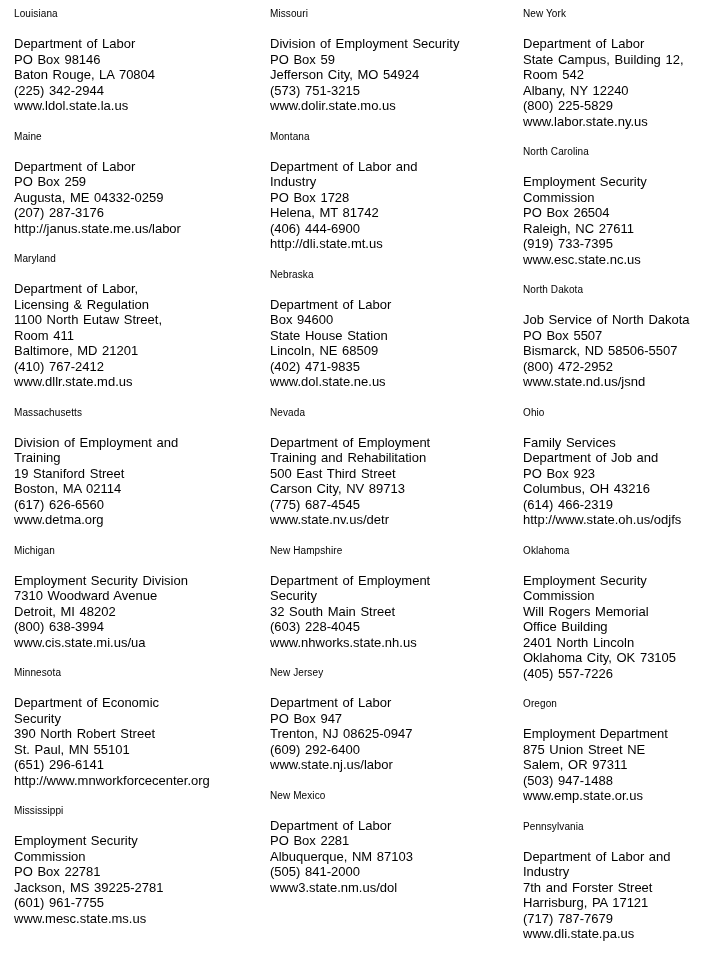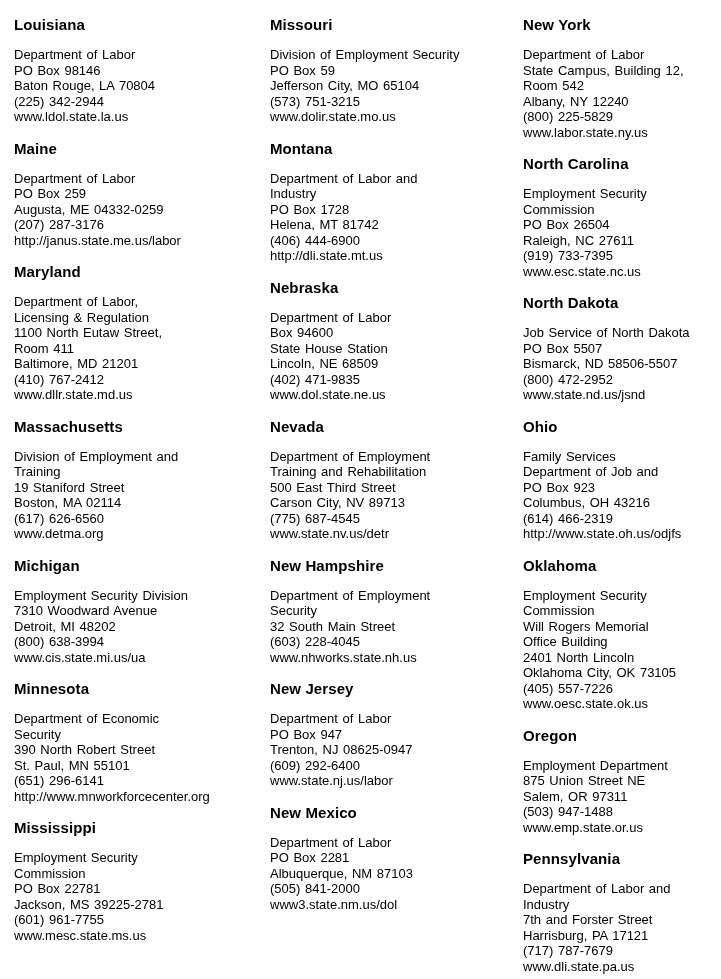--- a/index.html
+++ b/index.html
@@ -18,24 +18,24 @@
     background: #ffffff;
     display: flex;
     overflow: hidden;
   }
   .col { box-sizing: border-box; flex: 0 0 auto; }
   .col-1 { width: 256px; }
   .col-2 { width: 253px; }
   .col-3 { flex: 1 1 auto; }
   .state-section { margin: 0 0 15px 0; }
   .state-heading {
-    font-size: 15px;
+    font-size: 10px;
     line-height: 15px;
-    font-weight: bold;
-    margin: 16px 0 15px 0;
+    font-weight: normal;
+    margin: 5px 0 15px 0;
     white-space: nowrap;
     letter-spacing: 0.1px;
   }
   .address-line {
     font-size: 13px;
     line-height: 15.5px;
     white-space: nowrap;
     word-spacing: 1px;
   }
 </style>
@@ -104,21 +104,21 @@
         <div class="address-line">Jackson, MS 39225-2781</div>
         <div class="address-line">(601) 961-7755</div>
         <div class="address-line">www.mesc.state.ms.us</div>
       </div>
     </div>
   <div class="col col-2">
       <div class="state-section">
         <div class="state-heading">Missouri</div>
         <div class="address-line">Division of Employment Security</div>
         <div class="address-line">PO Box 59</div>
-        <div class="address-line">Jefferson City, MO 65104</div>
+        <div class="address-line">Jefferson City, MO 54924</div>
         <div class="address-line">(573) 751-3215</div>
         <div class="address-line">www.dolir.state.mo.us</div>
       </div>
       <div class="state-section">
         <div class="state-heading">Montana</div>
         <div class="address-line">Department of Labor and</div>
         <div class="address-line">Industry</div>
         <div class="address-line">PO Box 1728</div>
         <div class="address-line">Helena, MT 81742</div>
         <div class="address-line">(406) 444-6900</div>
@@ -205,21 +205,20 @@
       </div>
       <div class="state-section">
         <div class="state-heading">Oklahoma</div>
         <div class="address-line">Employment Security</div>
         <div class="address-line">Commission</div>
         <div class="address-line">Will Rogers Memorial</div>
         <div class="address-line">Office Building</div>
         <div class="address-line">2401 North Lincoln</div>
         <div class="address-line">Oklahoma City, OK 73105</div>
         <div class="address-line">(405) 557-7226</div>
-        <div class="address-line">www.oesc.state.ok.us</div>
       </div>
       <div class="state-section">
         <div class="state-heading">Oregon</div>
         <div class="address-line">Employment Department</div>
         <div class="address-line">875 Union Street NE</div>
         <div class="address-line">Salem, OR 97311</div>
         <div class="address-line">(503) 947-1488</div>
         <div class="address-line">www.emp.state.or.us</div>
       </div>
       <div class="state-section">

